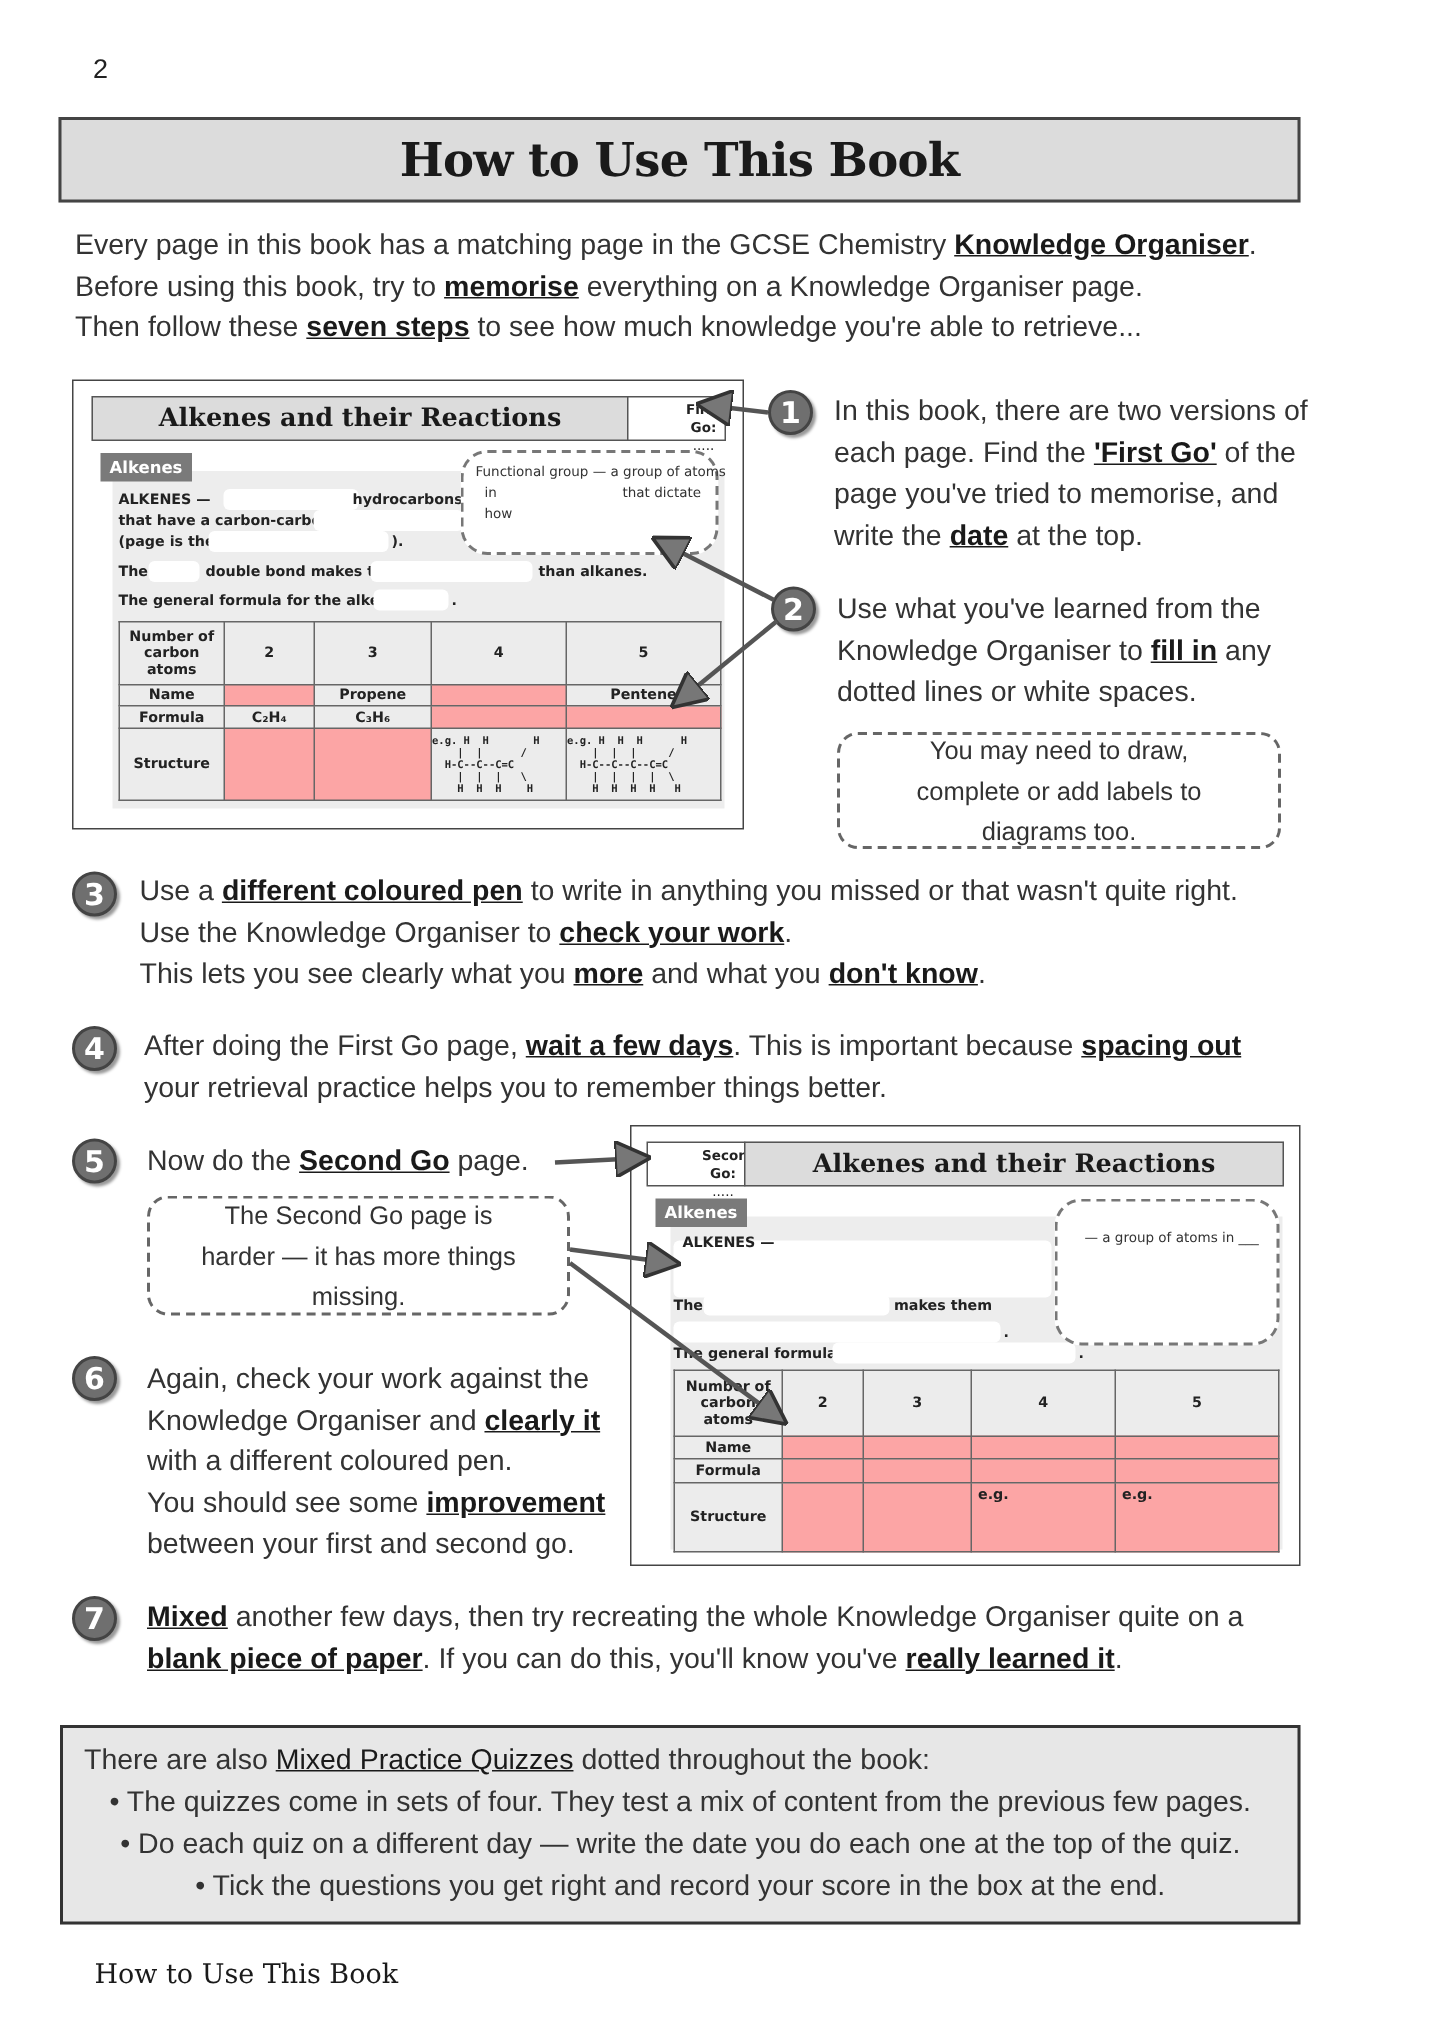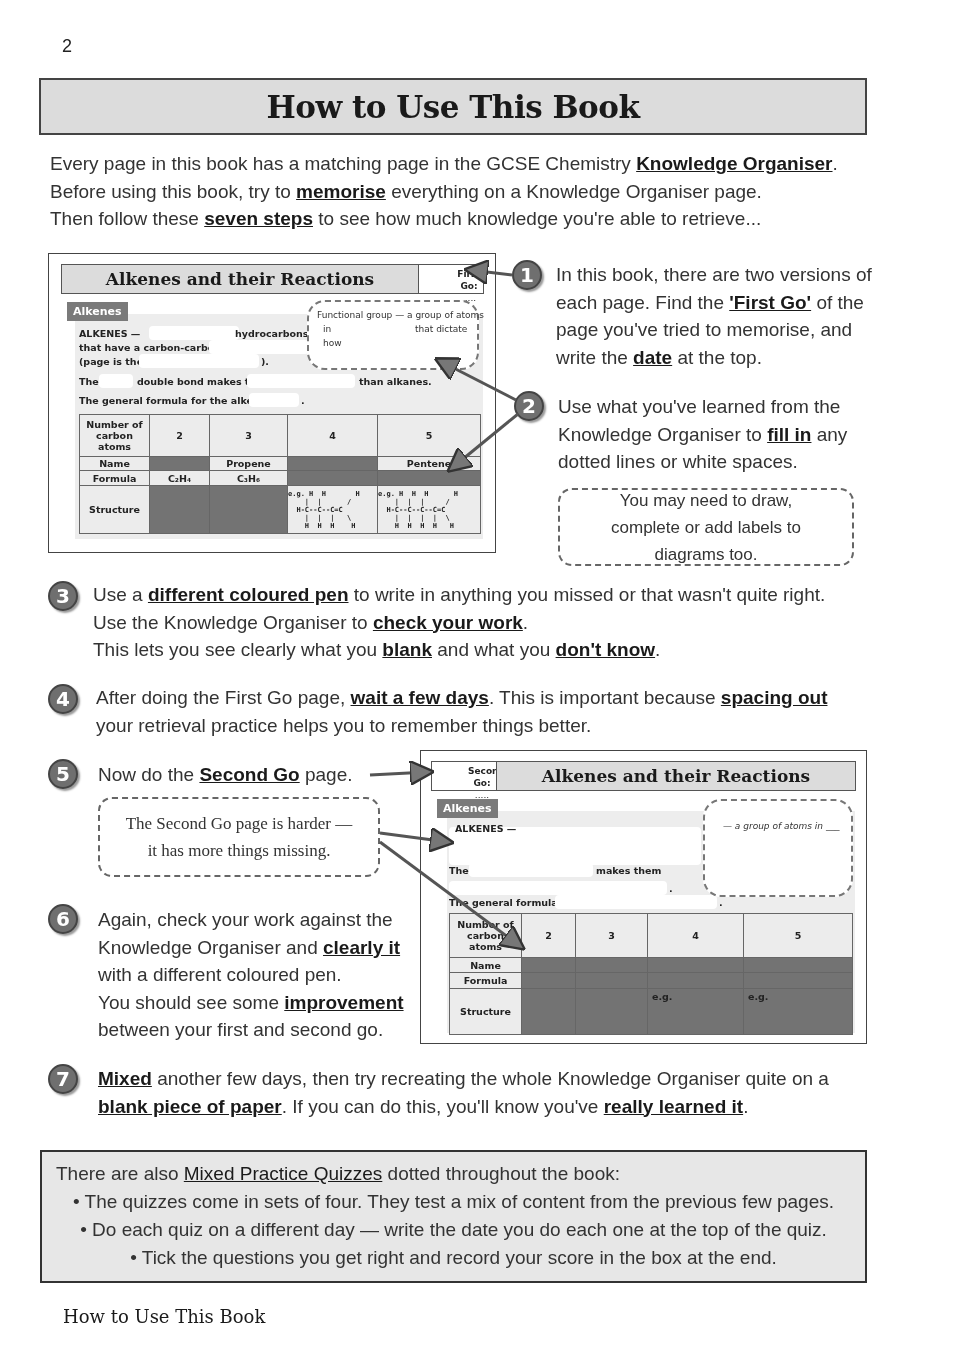--- a/index.html
+++ b/index.html
@@ -18,21 +18,21 @@
   .go-box { position: absolute; border: 1.5px solid #555; background: #fff; font-size: 9px; font-weight: bold; text-align: center; line-height: 12px; padding-top: 3px; padding-left: 36px; }
   .tag { position: absolute; background: #7a7a7a; color: #fff; font-size: 11px; padding: 3px 6px; font-weight: bold; }
   .mock-area { position: absolute; background: #ededed; }
   .small { font-size: 9.5px; color: #222; position: absolute; white-space: nowrap; font-weight: bold; }
   .blank { position: absolute; background: #fff; border-radius: 4px; }
   .bubble { position: absolute; border: 2px dashed #777; border-radius: 18px; background: #fff; }
   .bubble-txt { font-size: 9px; color: #333; position: absolute; white-space: nowrap; }
   table.mt { position: absolute; border-collapse: collapse; font-size: 9.5px; font-weight: bold; }
   table.mt td { border: 1.5px solid #666; text-align: center; vertical-align: middle; }
   table.mt td.h { background: #ececec; }
-  table.mt td.w { background: #737373; }
+  table.mt td.w { background: #fca5a5; }
   .struct { font-family: "DejaVu Sans Mono", monospace; font-size: 7px; line-height: 8px; white-space: pre; text-align: left; }
   .tip { position: absolute; border: 2px dashed #666; border-radius: 14px; display: flex; align-items: center; justify-content: center; text-align: center; font-family: "Liberation Sans", sans-serif; font-size: 17px; line-height: 27px; color: #333; }
   .quiz { left: 40px; top: 1150px; width: 827px; height: 133px; background: #e7e7e7; border: 2px solid #333; padding: 8px 14px; font-family: "Liberation Sans", sans-serif; font-size: 19px; line-height: 28px; color: #333; }
   .quiz ul { list-style: none; text-align: center; }
   .quiz li::before { content: "• "; }
   .footer { left: 63px; top: 1306px; font-family: "DejaVu Serif", serif; font-size: 18px; color: #1a1a1a; }
   svg.arrows { position: absolute; left: 0; top: 0; pointer-events: none; }
 </style>
 </head>
 <body>
@@ -134,33 +134,33 @@
 <div class="abs badge" style="left:514px;top:391px;">2</div>
 <div class="abs hand" style="left:558px;top:393px;width:300px;">
   <span>Use what you've learned from the Knowledge Organiser to </span><span class="ul">fill in</span><span> any dotted lines or white spaces.</span>
 </div>
 <div class="tip" style="left:558px;top:488px;width:296px;height:78px;padding:0 30px;">You may need to draw, complete or add labels to diagrams too.</div>
 
 <div class="abs badge" style="left:48px;top:581px;">3</div>
 <div class="abs hand" style="left:93px;top:581px;width:780px;">
   <div><span>Use a </span><span class="ul">different coloured pen</span><span> to write in anything you missed or that wasn't quite right.</span></div>
   <div><span>Use the Knowledge Organiser to </span><span class="ul">check your work</span><span>.</span></div>
-  <div><span>This lets you see clearly what you </span><span class="ul">blank</span><span> and what you </span><span class="ul">don't know</span><span>.</span></div>
+  <div><span>This lets you see clearly what you </span><span class="ul">more</span><span> and what you </span><span class="ul">don't know</span><span>.</span></div>
 </div>
 
 <div class="abs badge" style="left:48px;top:684px;">4</div>
 <div class="abs hand" style="left:96px;top:684px;width:770px;">
   <span>After doing the First Go page, </span><span class="ul">wait a few days</span><span>.  This is important because </span><span class="ul">spacing out</span><span> your retrieval practice helps you to remember things better.</span>
 </div>
 
 <div class="abs badge" style="left:48px;top:759px;">5</div>
 <div class="abs hand" style="left:98px;top:761px;width:300px;">
   <span>Now do the </span><span class="ul">Second Go</span><span> page.</span>
 </div>
-<div class="tip" style="left:98px;top:797px;width:282px;height:80px;padding:0 24px;font-family:Liberation Serif, serif;">The Second Go page is harder — it has more things missing.</div>
+<div class="tip" style="left:98px;top:797px;width:282px;height:80px;padding:0 24px;">The Second Go page is harder — it has more things missing.</div>
 
 <div class="abs badge" style="left:48px;top:904px;">6</div>
 <div class="abs hand" style="left:98px;top:906px;width:318px;">
   <span>Again, check your work against the Knowledge Organiser and </span><span class="ul">clearly it</span><span> with a different coloured pen.</span><br><span>You should see some </span><span class="ul">improvement</span><span> between your first and second go.</span>
 </div>
 
 <div class="abs mock" style="left:420px;top:750px;width:447px;height:294px;">
   <div class="go-box" style="left:10px;top:10px;width:66px;height:30px;">
     <div>Second Go:</div>
     <div style="font-weight:normal;">..... /..... /.....</div>
@@ -172,21 +172,21 @@
   <span class="small" style="left:34px;top:72px;">ALKENES —</span>
   <span class="small" style="left:28px;top:114px;">The</span>
   <div class="blank" style="left:48px;top:112px;width:124px;height:14px;"></div>
   <span class="small" style="left:175px;top:114px;">makes them</span>
   <div class="blank" style="left:28px;top:130px;width:218px;height:14px;"></div>
   <span class="small" style="left:248px;top:132px;">.</span>
   <span class="small" style="left:28px;top:146px;">The general formula for</span>
   <div class="blank" style="left:134px;top:144px;width:162px;height:14px;"></div>
   <span class="small" style="left:298px;top:146px;">.</span>
   <div class="bubble" style="left:282px;top:48px;width:150px;height:98px;"></div>
-  <span class="bubble-txt" style="left:302px;top:70px;font-style:italic;">— a group of atoms in ___</span>
+  <span class="bubble-txt" style="left:302px;top:70px;">— a group of atoms in ___</span>
 
   <table class="mt" style="left:28px;top:162px;width:404px;height:122px;">
     <tbody>
         <tr>
       <td class="h" style="width:72px;">Number of carbon atoms</td>
       <td class="h" style="width:54px;">2</td>
       <td class="h" style="width:72px;">3</td>
       <td class="h" style="width:96px;">4</td>
       <td class="h">5</td>
     </tr>

